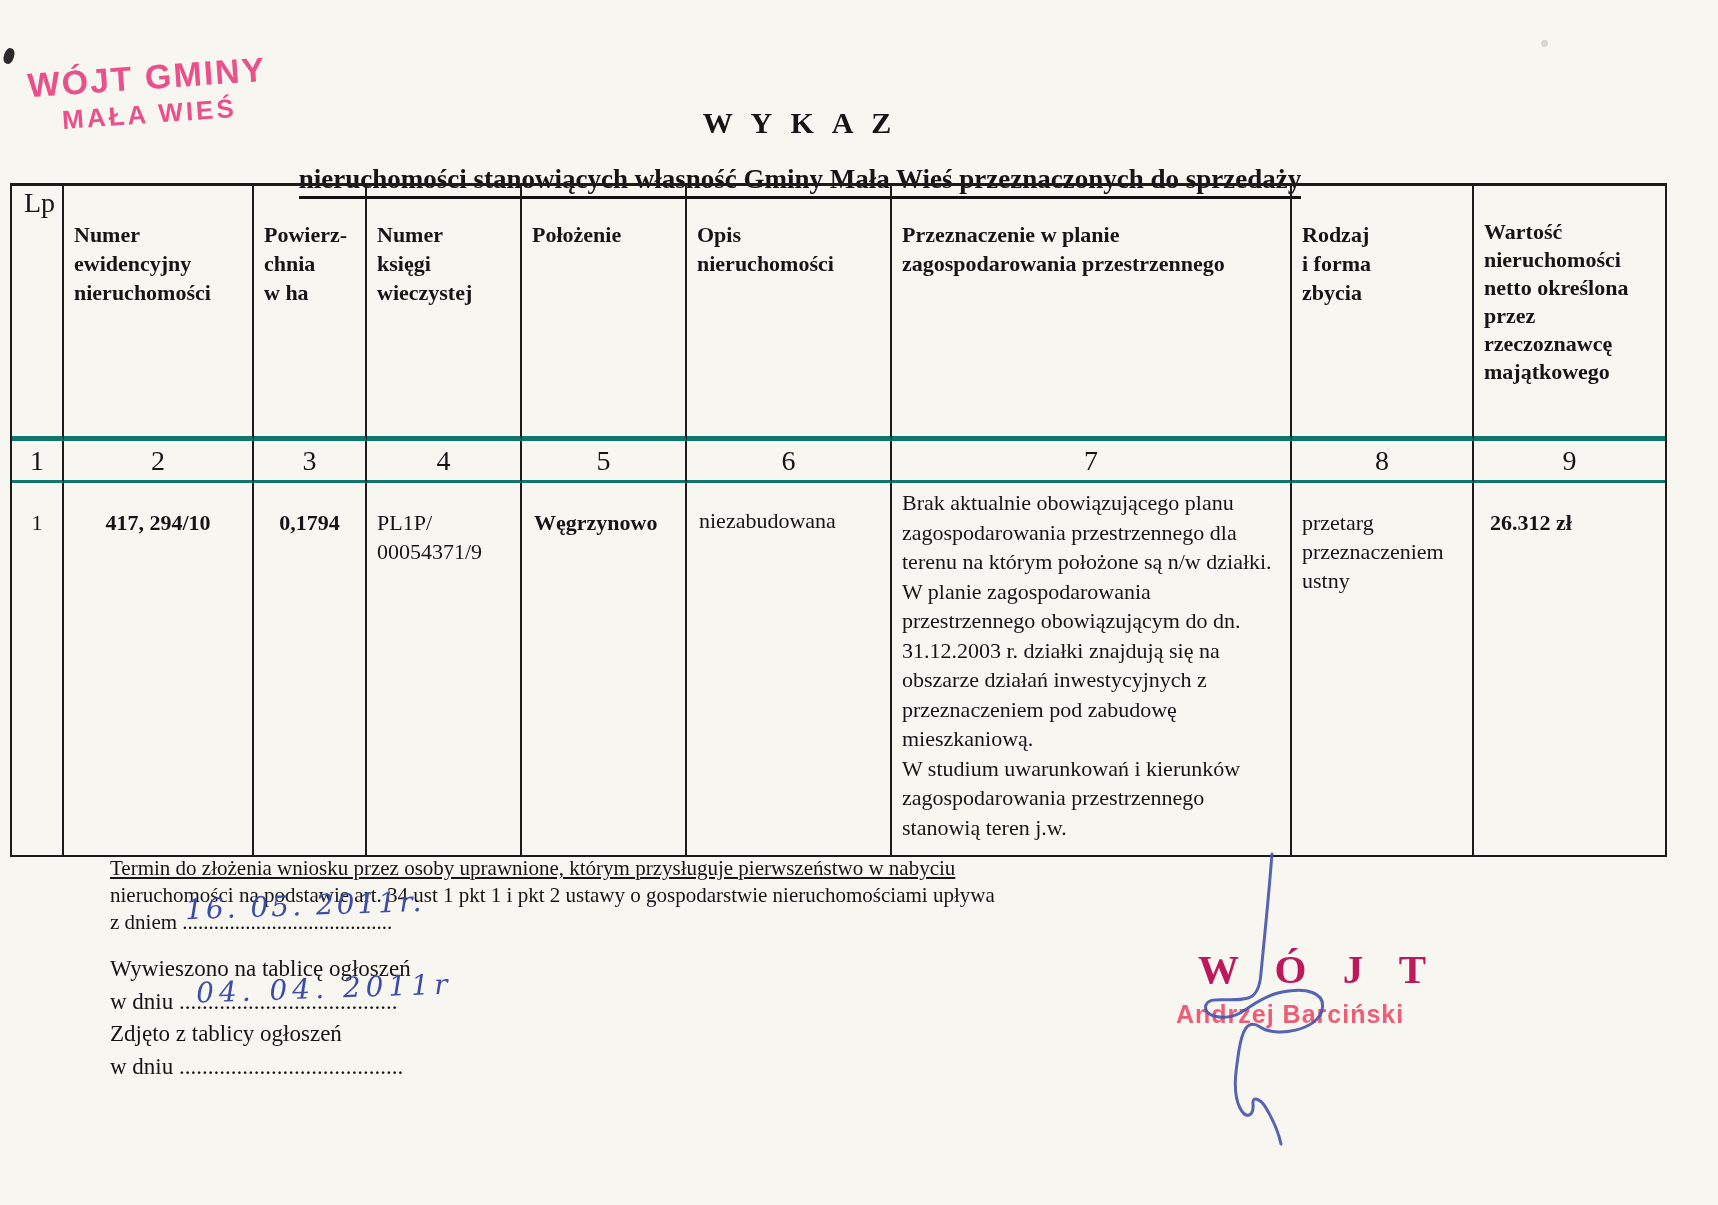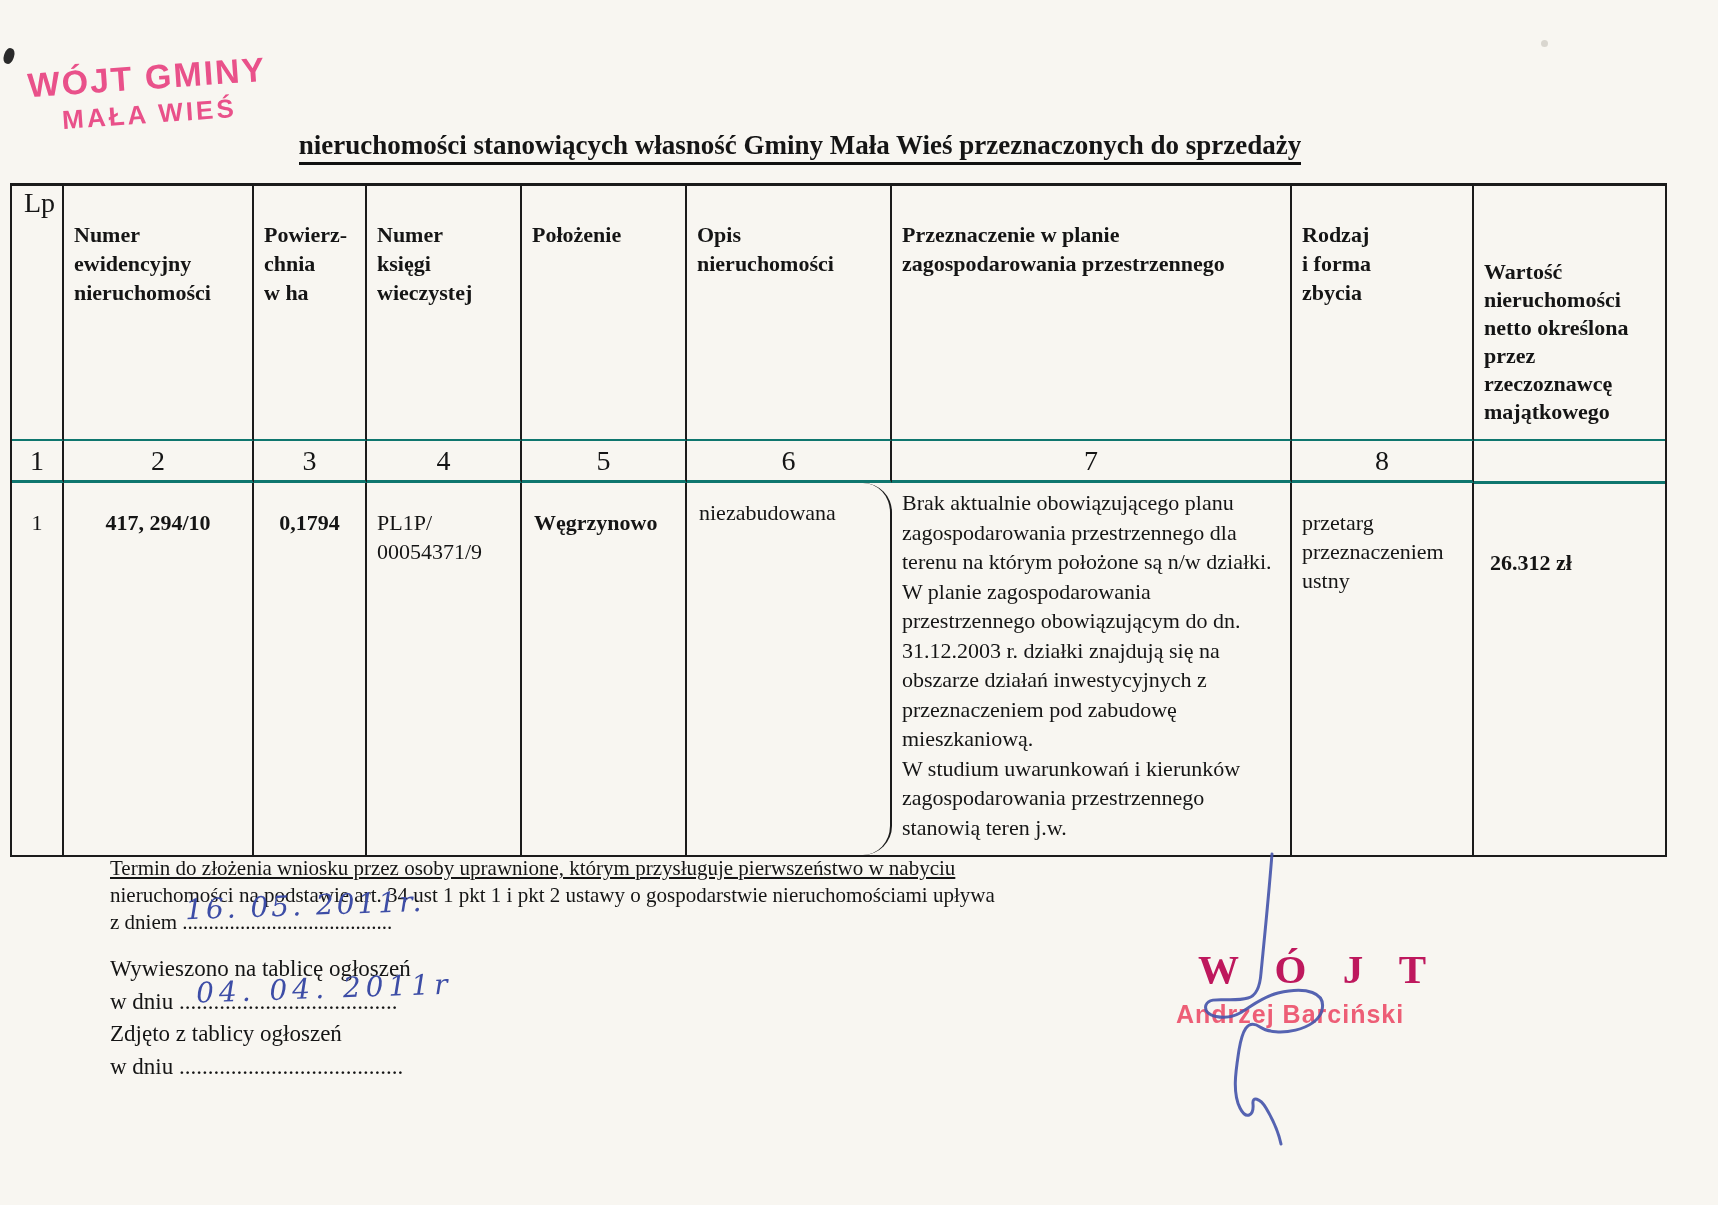--- a/index.html
+++ b/index.html
@@ -24,34 +24,34 @@
 
   
   .table{
     position:absolute;left:10px;top:183px;width:1653px;
     display:grid;
     grid-template-columns:52px 190px 113px 155px 165px 205px 400px 182px 191px;
     grid-template-rows:255px 42px 372px;
     border:2px solid #1b1b1b;border-top-width:3px;
     background:transparent;box-sizing:content-box;
   }
-  .cell{border-right:2px solid #1b1b1b;border-bottom:2px solid #0f766e;box-sizing:border-box;overflow:hidden;}
-  .cell.lastcol{border-right:none;margin-top:40px;}
+  .cell{border-right:2px solid #1b1b1b;border-bottom:5px solid #0f766e;box-sizing:border-box;overflow:hidden;}
+  .cell.lastcol{border-right:none;}
   .cell.lastrow{border-bottom:none;}
   .hdr{font-weight:bold;font-size:22px;line-height:29px;padding:34px 6px 0 10px;white-space:pre-line;}
   .hdr-lp{font-weight:normal;font-size:28px;padding:2px 0 0 12px;}
   .hdr-w9{padding-top:32px;line-height:28px;}
   .num{text-align:center;font-size:28px;line-height:40px;border-bottom-width:3px;}
   .dc{font-size:22px;line-height:29px;}
   .d-lp{text-align:center;padding-top:25px;}
   .d-ewid{text-align:center;font-weight:bold;padding-top:25px;}
   .d-pow{text-align:center;font-weight:bold;padding-top:25px;}
   .d-ksiega{padding:25px 0 0 10px;white-space:pre-line;}
   .d-pol{font-weight:bold;padding:25px 0 0 12px;}
-  .d-opis{padding:15px 0 0 12px;border-radius:29px;}
+  .d-opis{padding:23px 0 0 12px;}
   .d-przezn{padding:5px 8px 0 10px;white-space:pre-line;line-height:29.5px;}
   .d-rodzaj{padding:25px 14px 0 10px;}
   .d-wart{font-weight:bold;padding:25px 0 0 16px;}
 
   
   .f{position:absolute;left:110px;font-size:21px;line-height:26px;white-space:nowrap;}
   .t1{top:855px;text-decoration:underline;}
   .t2{top:882px;}
   .t3{top:909px;}
   .w1{top:956px;font-size:23px;}
@@ -75,20 +75,21 @@
 
   <div class="speck"></div>
   <div class="speck2"></div>
 
   <div class="stamp-top">
     <div class="l1">WÓJT GMINY</div>
     <div class="l2">MAŁA WIEŚ</div>
   </div>
 
   <div class="titles">
+    <div class="title">W Y K A Z</div>
     <div class="subtitle"><span>nieruchomości stanowiących własność Gminy Mała Wieś przeznaczonych do sprzedaży</span></div>
   </div>
 
   <div class="table">
 
     <div class="cell hdr hdr-lp">Lp</div>
     <div class="cell hdr">Numer
 ewidencyjny
 nieruchomości</div>
     <div class="cell hdr">Powierz-

